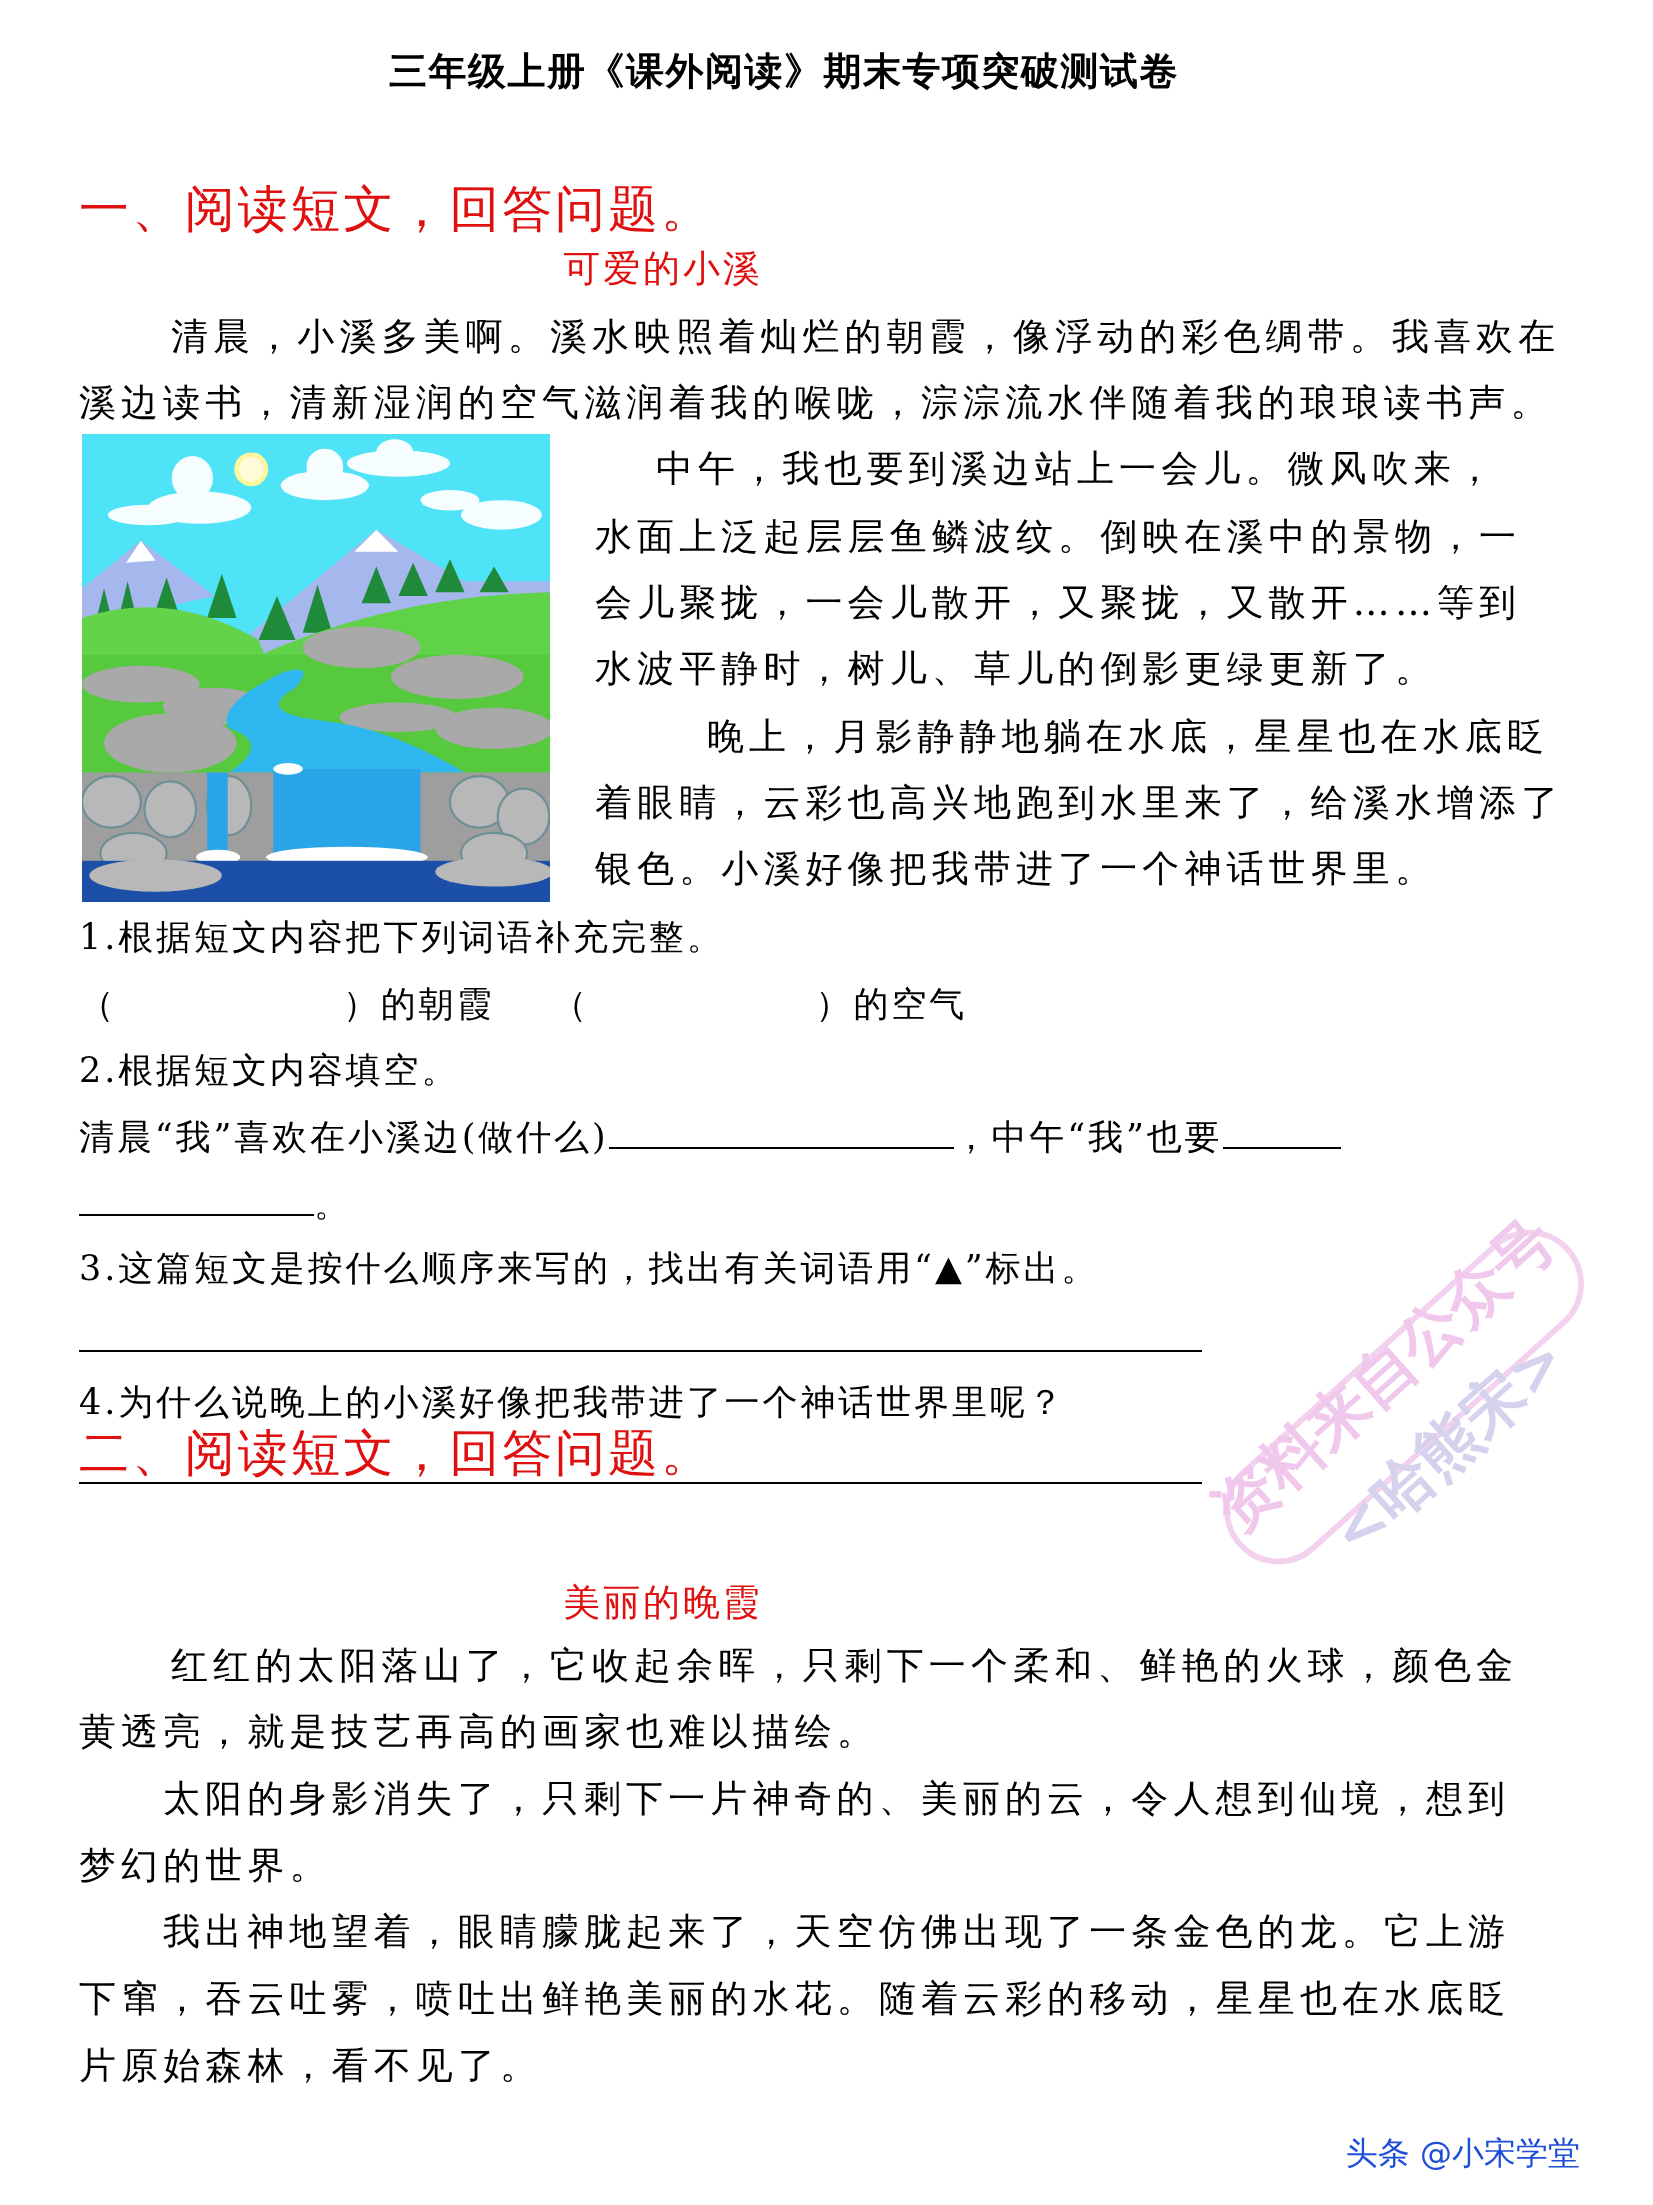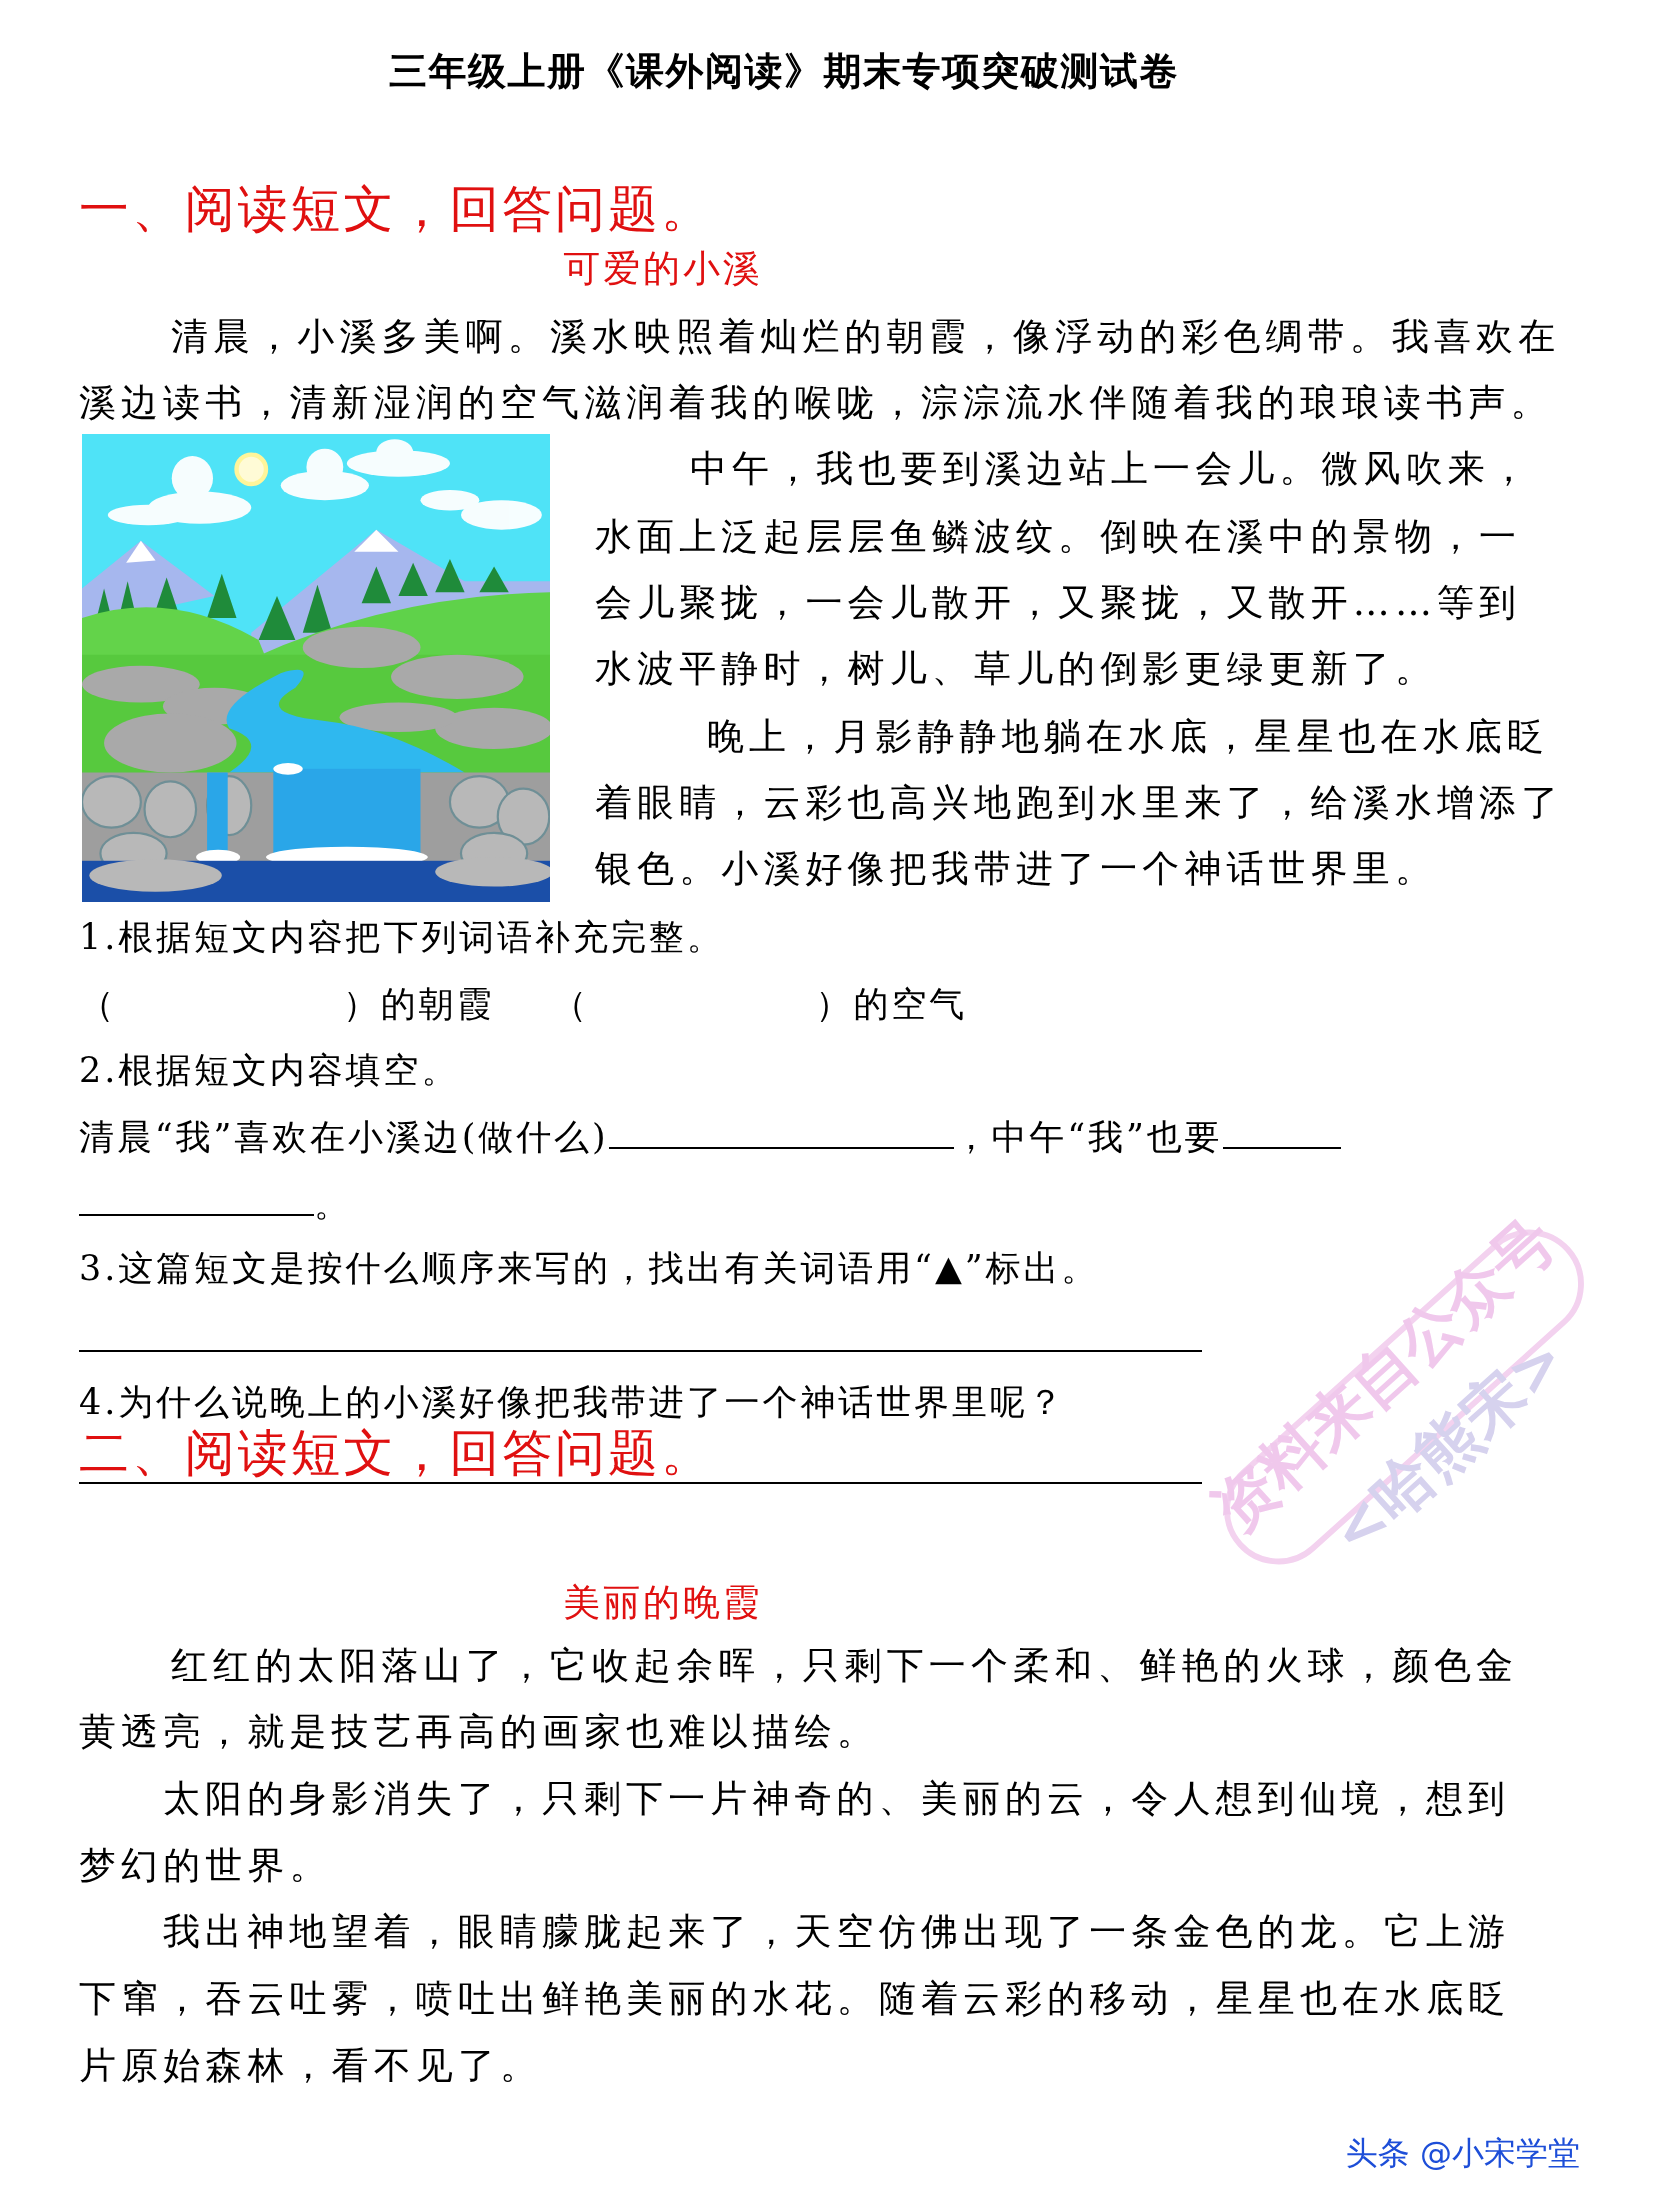--- a/index.html
+++ b/index.html
@@ -89,21 +89,21 @@
       <ellipse cx="185" cy="575" rx="30" ry="10"></ellipse>
         <ellipse cx="360" cy="575" rx="110" ry="14"></ellipse>
       <ellipse cx="280" cy="455" rx="20" ry="8"></ellipse>
     </g>
     <rect x="0" y="580" width="636" height="56" fill="#1b4fa8"></rect>
     <ellipse cx="100" cy="600" rx="90" ry="22" fill="#b8b8b8"></ellipse>
     <ellipse cx="560" cy="595" rx="80" ry="20" fill="#b8b8b8"></ellipse>
   </svg>
 </div>
 
-<div class="abs line" style="left:690px; top:447px;">中午，我也要到溪边站上一会儿。微风吹来，</div>
+<div class="abs line" style="left:656px; top:447px;">中午，我也要到溪边站上一会儿。微风吹来，</div>
 <div class="abs line" style="left:595px; top:515px;">水面上泛起层层鱼鳞波纹。倒映在溪中的景物，一</div>
 <div class="abs line" style="left:595px; top:581px;">会儿聚拢，一会儿散开，又聚拢，又散开……等到</div>
 <div class="abs line" style="left:595px; top:647px;">水波平静时，树儿、草儿的倒影更绿更新了。</div>
 <div class="abs line" style="left:707px; top:715px;">晚上，月影静静地躺在水底，星星也在水底眨</div>
 <div class="abs line" style="left:595px; top:781px;">着眼睛，云彩也高兴地跑到水里来了，给溪水增添了</div>
 <div class="abs line" style="left:595px; top:847px;">银色。小溪好像把我带进了一个神话世界里。</div>
 
 <div class="abs q" style="top:914px;">1.根据短文内容把下列词语补充完整。</div>
 <div class="abs q" style="top:981px;">
   <span>（</span>

